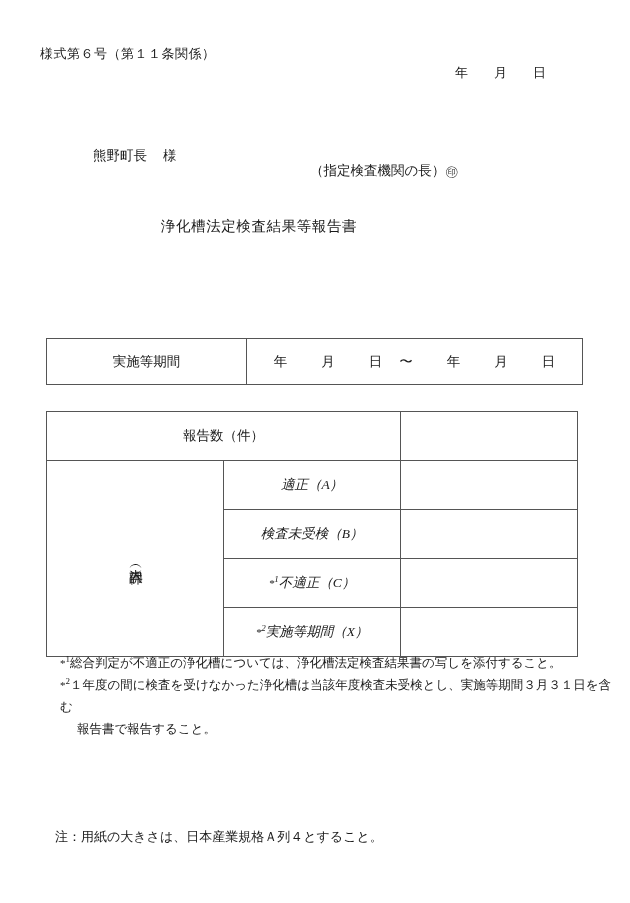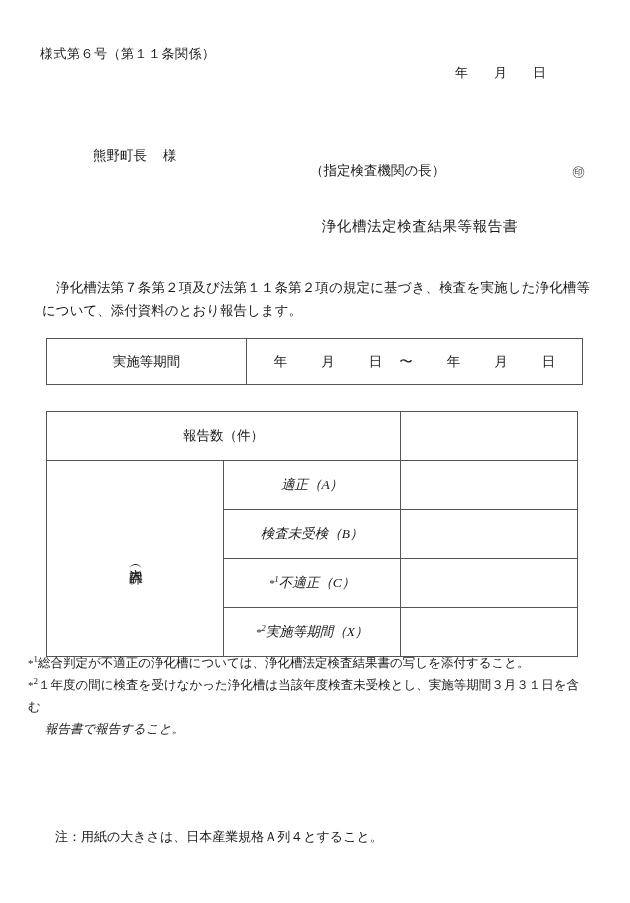--- a/index.html
+++ b/index.html
@@ -52,34 +52,33 @@
   .addressee .sp { display: inline-block; width: 16px; }
 
   .agency-row {
     position: absolute;
     left: 310px;
     top: 162px;
     width: 275px;
     font-size: 13.5px;
     display: flex;
     align-items: center;
-    justify-content: space-between;
     white-space: nowrap;
   }
   .seal {
     font-size: 13px;
     line-height: 1;
   }
 
   .doc-title {
     position: absolute;
     left: 0;
     top: 217px;
     width: 518px;
-    text-align: right;
+    text-align: center;
     font-size: 14.5px;
     letter-spacing: .6px;
     font-family: Liberation Mono, monospace;
   }
 
   .body-text {
     position: absolute;
     left: 42px;
     top: 276px;
     width: 548px;
@@ -135,28 +134,28 @@
   sup.mark {
     font-size: 9px;
     vertical-align: super;
     line-height: 0;
   }
   .ast { font-size: 11px; }
 
   
   .notes {
     position: absolute;
-    left: 28px;
+    left: 60px;
     top: 652px;
     width: 556px;
     font-size: 12.5px;
     line-height: 22px;
   }
   .note { white-space: normal; }
-  .note .cont { display: block; padding-left: 17px; font-style: italic; }
+  .note .cont { display: block; padding-left: 17px; }
 
   .bottom-note {
     position: absolute;
     left: 55px;
     top: 828px;
     font-size: 13px;
     white-space: nowrap;
   }
 </style>
 </head>
@@ -174,21 +173,20 @@
     <span>熊野町長</span><span class="sp"></span><span>様</span>
   </div>
 
   <div class="agency-row">
     <span>（指定検査機関の長）</span>
     <span class="seal">㊞</span>
   </div>
 
   <div class="doc-title">浄化槽法定検査結果等報告書</div>
 
-  <div class="body-text">浄化槽法第７条第２項及び法第１１条第２項の規定に基づき、検査を実施した浄化槽等について、添付資料のとおり報告します。</div>
 
   <table class="frm" id="period-table">
     <tbody>
         <tr>
       <td class="period-label">実施等期間</td>
       <td class="period-value">
         <span>年</span><span class="gap"></span><span>月</span><span class="gap"></span><span>日</span><span class="gap-mid"></span><span>〜</span><span class="gap"></span><span>年</span><span class="gap"></span><span>月</span><span class="gap"></span><span>日</span>
       </td>
     </tr>
   </tbody>

